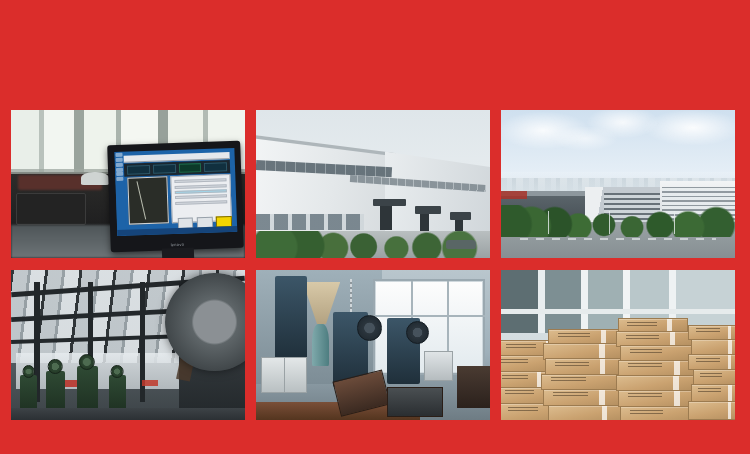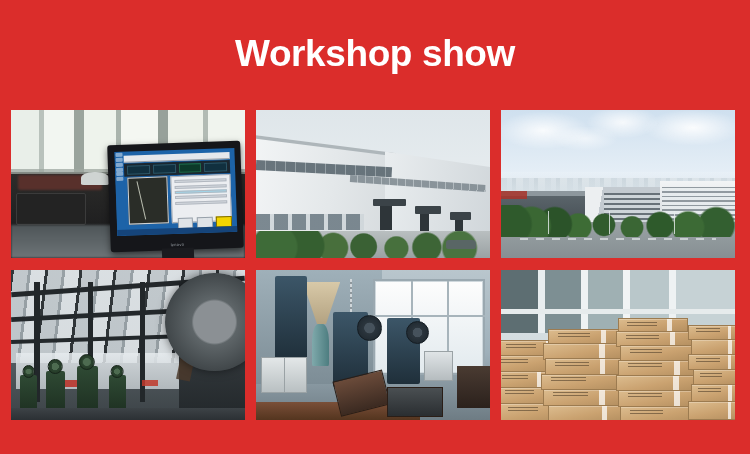--- a/index.html
+++ b/index.html
@@ -525,21 +525,20 @@
   .t6 .b21 { left:80%;  top:39%; width:24%; height:15%; }
   .t6 .b22 { left:82%;  top:53%; width:22%; height:15%; }
   .t6 .b23 { left:81%;  top:67%; width:23%; height:16%; }
   .t6 .b24 { left:80%;  top:82%; width:24%; height:18%; }
 </style>
 </head>
 <body>
 
 <div class="page">
 
-  <div class="title">Workshop show</div>
 
   <div class="grid">
 
     <div class="tile t1">
       <div class="win-wall"></div>
       <div class="win-sill"></div>
       <div class="desk-dark"></div>
       <div class="desk-red"></div>
       <div class="desk-roll"></div>
       <div class="desk-panel"></div>

